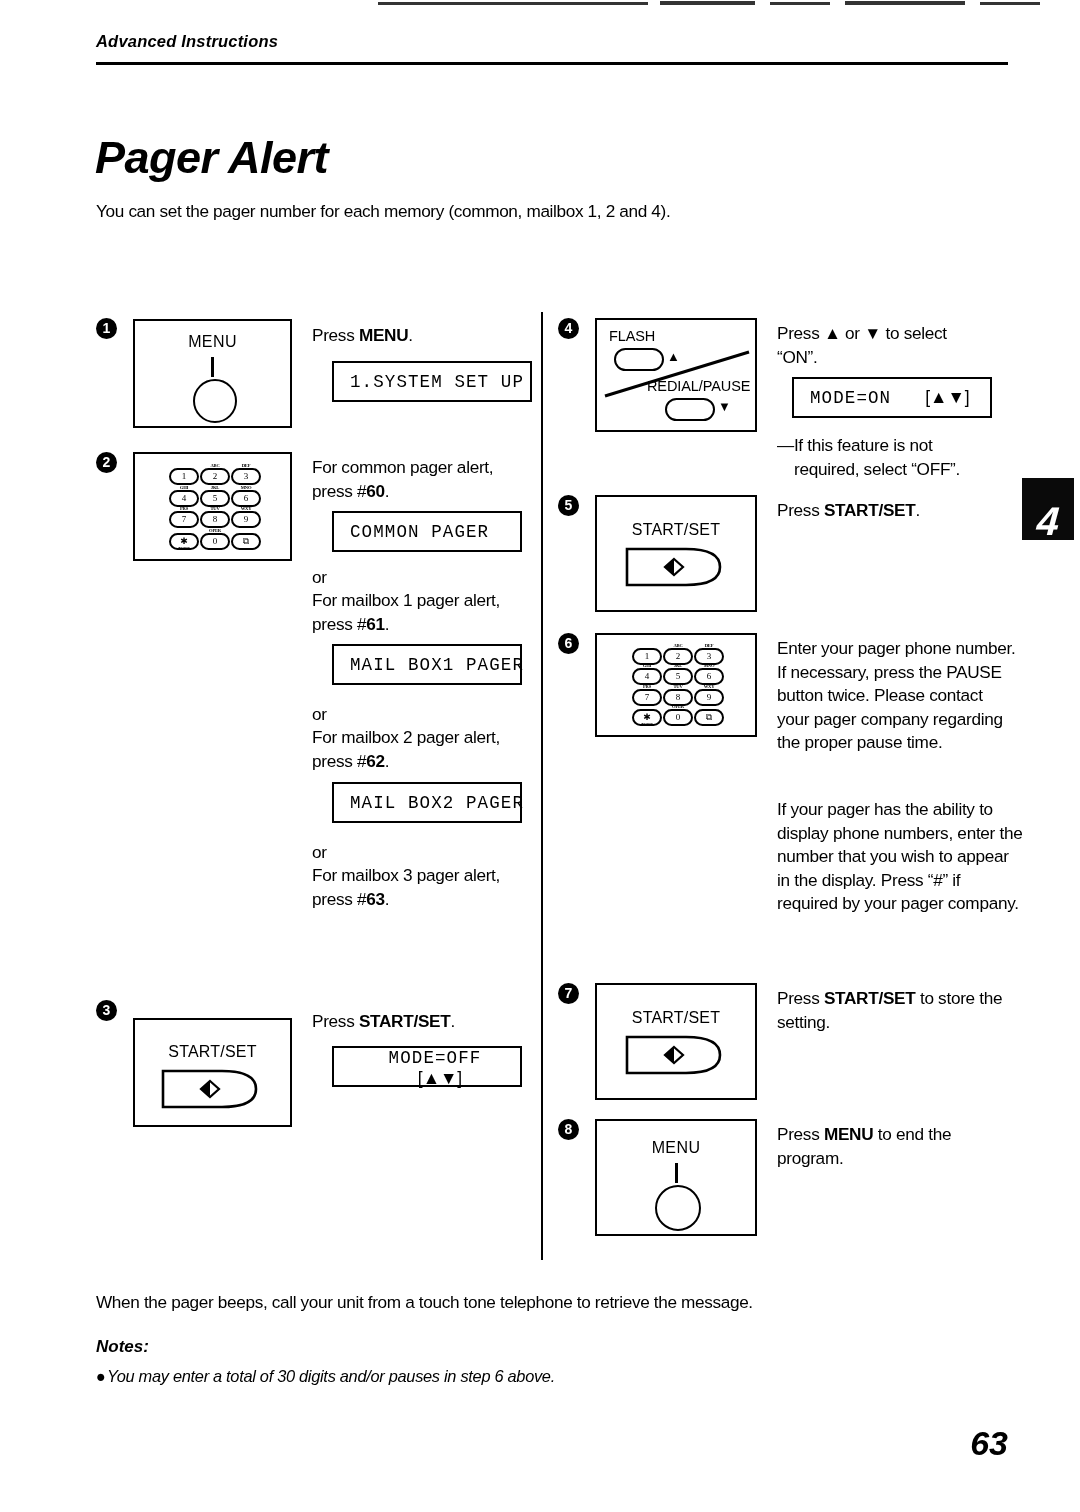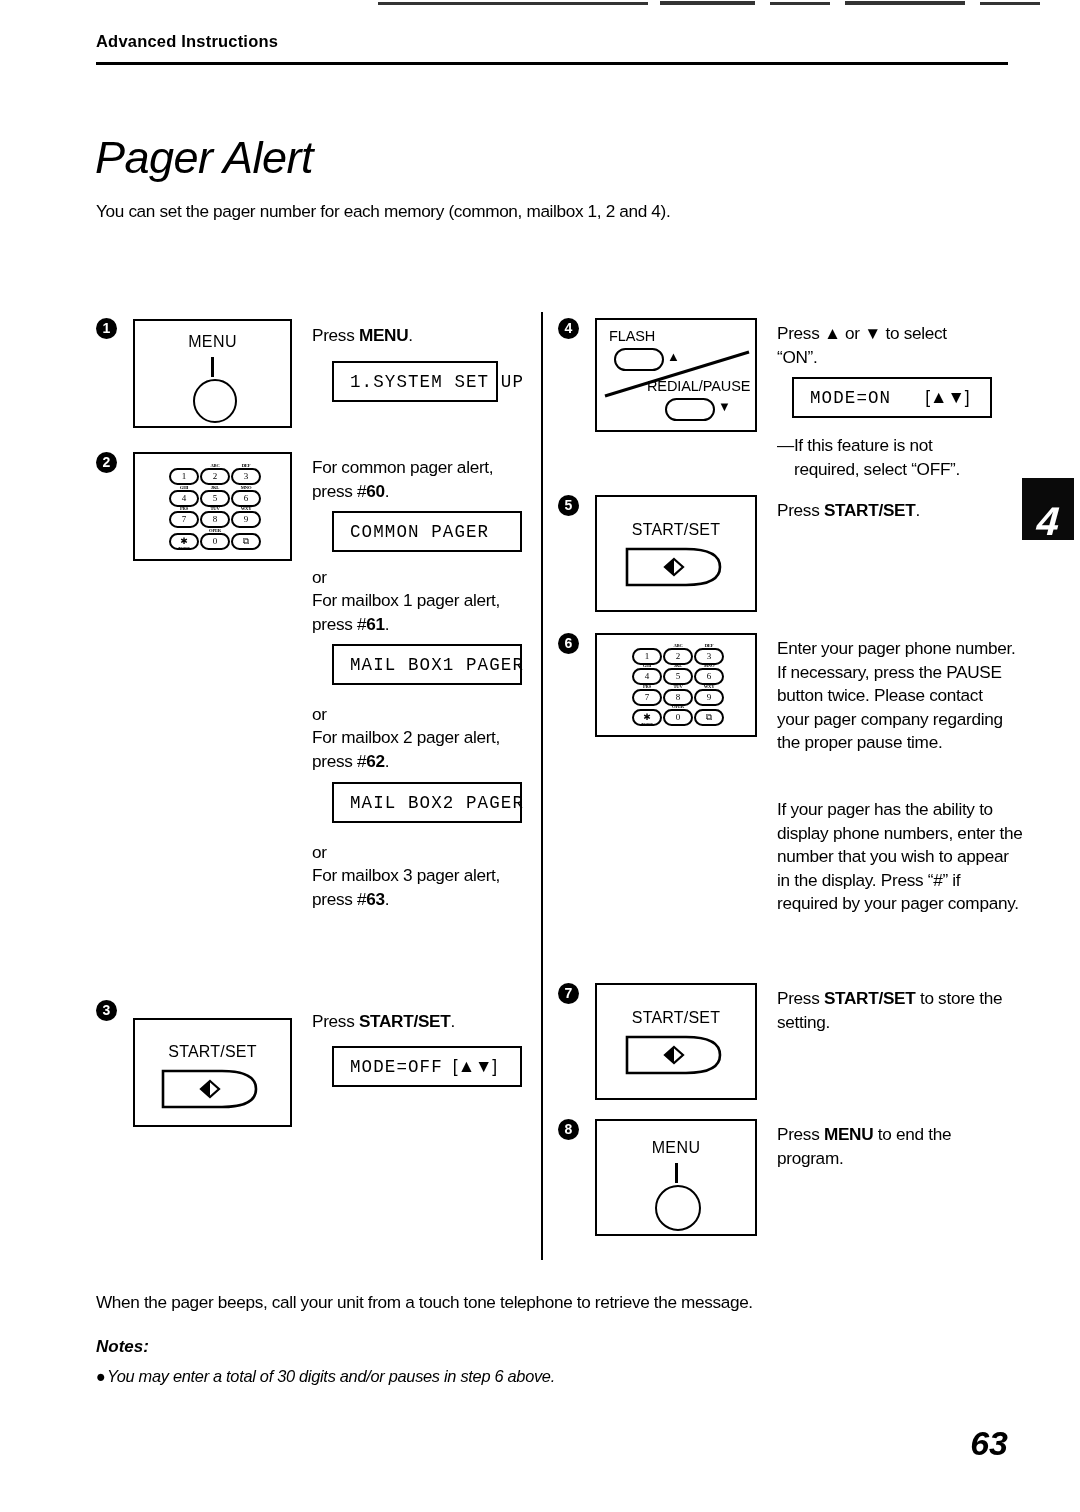--- a/index.html
+++ b/index.html
@@ -26,37 +26,38 @@
     background: #111;
     opacity: .85;
   }
 
   
   .running-head {
     position: absolute;
     left: 96px;
     top: 32px;
     font-size: 16.5px;
+    font-style: italic;
     font-weight: 600;
     letter-spacing: .2px;
   }
   .head-rule {
     position: absolute;
     left: 96px;
     top: 62px;
     width: 912px;
     height: 3px;
     background: #000;
   }
   .page-title {
     position: absolute;
     left: 95px;
     top: 102px;
     font-size: 45px;
-    font-weight: 400;
+    font-weight: 700;
     font-style: italic;
     letter-spacing: -0.5px;
   }
 
   
   .intro {
     position: absolute;
     left: 96px;
     top: 199px;
     width: 912px;
@@ -295,21 +296,21 @@
     <div class="ill" style="left:37px;top:1px;width:155px;height:105px;">
       <div class="menu-label" style="top:12px;">MENU</div>
       <div class="menu-tick" style="left:50%;margin-left:-1.5px;top:36px;height:20px;"></div>
       <div class="menu-circle" style="left:50%;margin-left:-20px;top:58px;width:40px;height:40px;"></div>
     </div>
 
     <div class="instr" style="left:216px;top:6px;width:220px;">
       <span>Press </span><b>MENU</b><span>.</span>
     </div>
 
-    <div class="lcd" style="left:236px;top:43px;width:166px;height:41px;">1.SYSTEM SET UP</div>
+    <div class="lcd" style="left:236px;top:43px;width:200px;height:41px;">1.SYSTEM SET UP</div>
   </div>
 
   <div class="step" style="left:96px;top:452px;width:440px;height:520px;">
     <div class="bullet-num">2</div>
 
     <div class="ill" style="left:37px;top:0px;width:155px;height:105px;">
       <div class="keypad" id="keypad-1" style="left:34px;top:14px;width:88px;height:78px;">
           <div class="kp-key" style="left: 0px; top: 0px; width: 26px; height: 13px;">1</div>
           <div class="kp-key" style="left: 31px; top: 0px; width: 26px; height: 13px;">2<div class="kp-sub" style="top: -6px;">ABC</div></div>
           <div class="kp-key" style="left: 62px; top: 0px; width: 26px; height: 13px;">3<div class="kp-sub" style="top: -6px;">DEF</div></div>
@@ -366,21 +367,21 @@
           <path d="M50,13 L59,21 L50,29 L41,21 Z" fill="none" stroke="#000" stroke-width="2.2"></path>
           <path d="M50,13 L50,29 L41,21 Z" fill="#000"></path>
         </svg>
       </div>
     </div>
 
     <div class="instr" style="left:216px;top:10px;width:230px;">
       <span>Press </span><b>START/SET</b><span>.</span>
     </div>
 
-    <div class="lcd" style="left:236px;top:46px;width:190px;height:41px;">
+    <div class="lcd" style="left:236px;top:46px;width:190px;height:41px;flex-direction:column;">
       <span>MODE=OFF</span><span class="arrows" style="margin-left:10px;">[▲▼]</span>
     </div>
   </div>
 
   <div class="step" style="left:558px;top:318px;width:460px;height:175px;">
     <div class="bullet-num">4</div>
 
     <div class="ill" style="left:37px;top:0px;width:158px;height:110px;">
       <div class="fl-label" style="left:12px;top:8px;">FLASH</div>
       <div class="fl-key" style="left:17px;top:28px;width:46px;height:19px;"></div>

